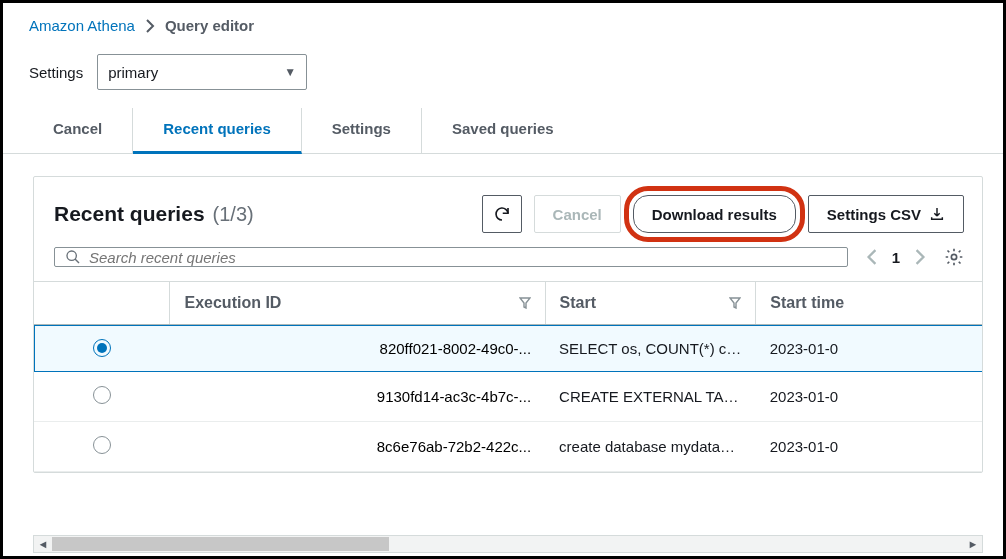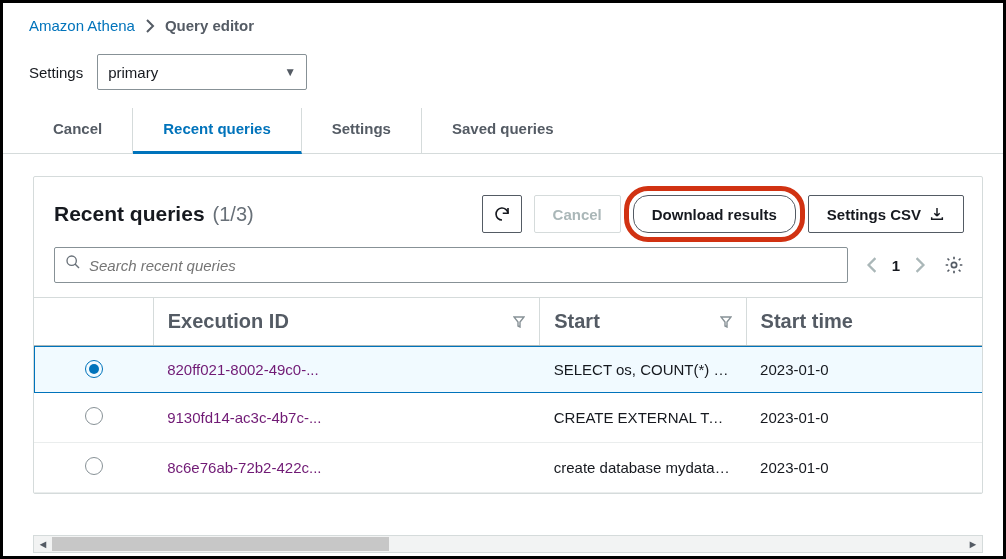--- a/index.html
+++ b/index.html
@@ -119,23 +119,24 @@
     display: flex;
     padding: 0 18px 14px 20px;
     gap: 18px;
     align-items: center;
   }
   .search-wrap {
     flex: 1;
     border: 1px solid #879196;
     border-radius: 2px;
     display: flex;
+    align-items: center;
     padding: 6px 10px;
     gap: 8px;
-    height: 36px;
+    height: 20px;
   }
   .search-wrap input {
     border: none;
     outline: none;
     flex: 1;
     font-size: 15px;
     font-style: italic;
     color: #687078;
     background: transparent;
   }
@@ -151,21 +152,21 @@
   .gear-btn { cursor:pointer; color:#545b64; display:inline-flex; }
   .table-wrap { overflow-x: auto; }
   table {
     width: 100%;
     border-collapse: collapse;
     min-width: 1000px;
   }
   thead th {
     text-align: left;
     font-weight: 700;
-    font-size: 20px;
+    font-size: 16px;
     padding: 12px 14px;
     border-top: 1px solid #d5dbdb;
     border-bottom: 1px solid #aab7b8;
     border-right: 1px solid #d5dbdb;
     color: #545b64;
     white-space: nowrap;
   }
   thead th:last-child { border-right: none; }
   thead th .th-inner { display:flex; justify-content:space-between; align-items:center; }
   thead th .filter-icon { color:#879196; display:inline-flex; }
@@ -174,21 +175,21 @@
     padding: 14px 14px;
     border-bottom: 1px solid #eaeded;
     font-size: 15px;
     white-space: nowrap;
     overflow: hidden;
     text-overflow: ellipsis;
     max-width: 0;
   }
   tbody tr.selected { background: #f1faff; outline: 1px solid #0073bb; outline-offset:-1px; }
   tbody td.sel-col { width: 50px; text-align:center; }
-  tbody td.exec-id { color: #701a75; cursor:pointer; width: 220px; }
+  tbody td.exec-id { color: #000000; cursor:pointer; width: 220px; text-align: right; }
   tbody td.query-col { width: 540px; }
   tbody td.time-col { width: 120px; }
   .radio {
     width: 18px; height: 18px;
     border: 1px solid #879196;
     border-radius: 50%;
     display: inline-flex;
     align-items: center;
     justify-content: center;
     cursor: pointer;

